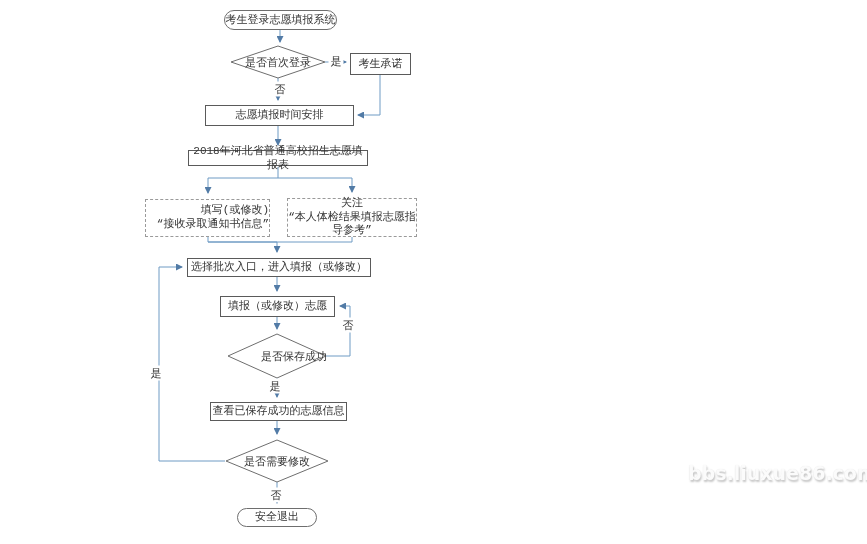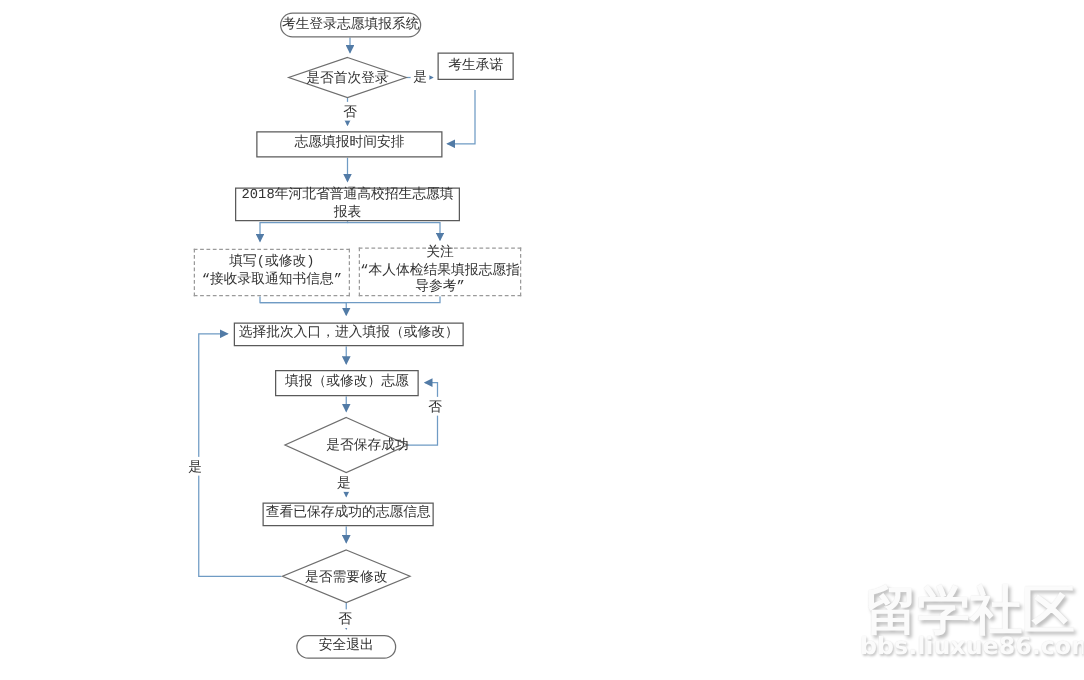--- a/index.html
+++ b/index.html
@@ -115,33 +115,33 @@
     <polygon class="diamond" points="277,334 326,356 277,378 228,356"></polygon>
     <polygon class="diamond" points="277,440 328,461 277,482 226,461"></polygon>
   </svg>
 
   <div class="node terminator" style="left:224px; top:10px; width:113px; height:20px;">
     <span>考生登录志愿填报系统</span>
   </div>
 
   <div class="dtext" style="left:278px; top:62px;">是否首次登录</div>
 
-  <div class="node" style="left:350px; top:42px; width:61px; height:22px;">
+  <div class="node" style="left:350px; top:53px; width:61px; height:22px;">
     <span>考生承诺</span>
   </div>
 
   <div class="node" style="left:205px; top:105px; width:149px; height:21px;">
     <span>志愿填报时间安排</span>
   </div>
 
-  <div class="node" style="left:188px; top:150px; width:180px; height:27px;">
+  <div class="node" style="left:188px; top:150px; width:180px; height:16px;">
     <span>2018年河北省普通高校招生志愿填报表</span>
   </div>
 
-  <div class="node dashed" style="left:155px; top:199px; width:125px; height:38px;">
+  <div class="node dashed" style="left:145px; top:199px; width:125px; height:38px;align-items:flex-end;">
     <div>填写(或修改)</div>
     <div>“接收录取通知书信息”</div>
   </div>
 
   <div class="node dashed" style="left:287px; top:198px; width:130px; height:39px;">
     <div>关注</div>
     <div>“本人体检结果填报志愿指</div>
     <div>导参考”</div>
   </div>
 
@@ -166,17 +166,16 @@
   </div>
 
   <div class="elabel" style="left:336px; top:61px;">是</div>
   <div class="elabel" style="left:280px; top:89px;">否</div>
   <div class="elabel" style="left:348px; top:325px;">否</div>
   <div class="elabel" style="left:275px; top:386px;">是</div>
   <div class="elabel" style="left:156px; top:373px;">是</div>
   <div class="elabel" style="left:276px; top:495px;">否</div>
 
   <div class="watermark">
-    <div class="wm-title">留学社区</div>
     <div class="wm-url">bbs.liuxue86.com</div>
   </div>
 
 </div>
 
 </body></html>

